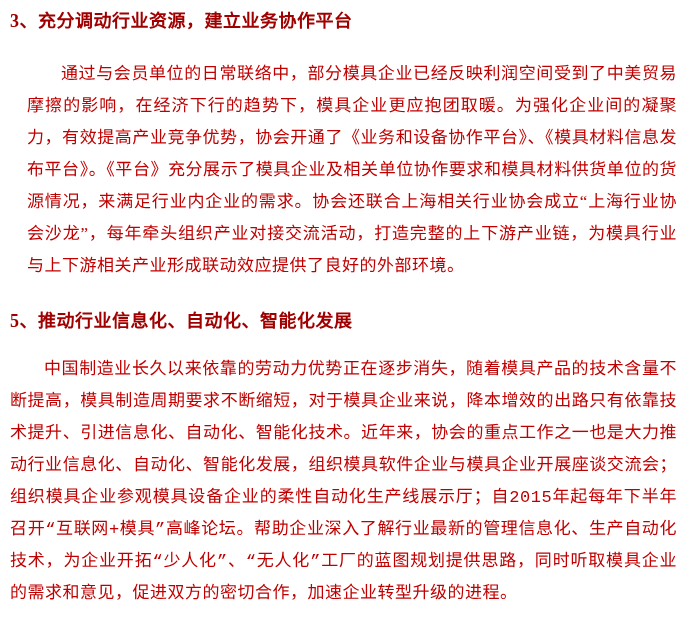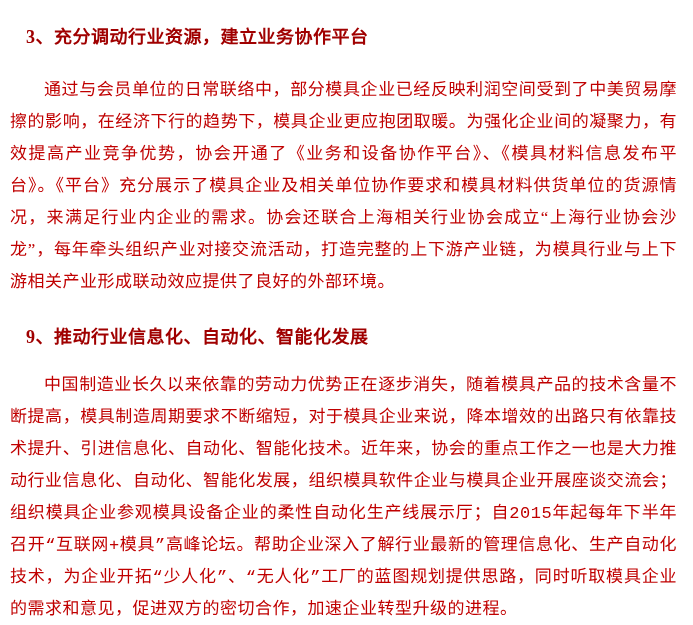--- a/index.html
+++ b/index.html
@@ -14,21 +14,21 @@
     font-family: "Liberation Serif", "DejaVu Serif", serif;
   }
   .page {
     box-sizing: border-box;
     width: 693px;
     height: 625px;
     background: var(--page-bg, #ffffff);
     padding: 8px 16px 0 10px;
   }
   .section-heading {
-    margin: 16px;
+    margin: 0;
     font-size: 18px;
     line-height: 26px;
     font-weight: bold;
     color: var(--heading-color, #a00000);
     letter-spacing: 0.5px;
     text-align: left;
   }
   .section-heading.second {
     margin-top: 26px;
   }
@@ -38,32 +38,33 @@
     line-height: 32px;
     color: var(--body-color, #c00000);
     text-align: justify;
     text-justify: inter-ideograph;
     text-indent: 2em;
     letter-spacing: 0.5px;
     word-break: break-all;
   }
   .body-paragraph.first {
     margin-top: 24px;
+    margin-left: 17px;
   }
   .body-paragraph.second {
     margin-top: 20px;
     font-family: Liberation Mono, monospace;
   }
 </style>
 </head>
 <body>
 
 <div class="page">
 
   <h2 class="section-heading first">3、充分调动行业资源，建立业务协作平台</h2>
 
   <p class="body-paragraph first">通过与会员单位的日常联络中，部分模具企业已经反映利润空间受到了中美贸易摩擦的影响，在经济下行的趋势下，模具企业更应抱团取暖。为强化企业间的凝聚力，有效提高产业竞争优势，协会开通了《业务和设备协作平台》、《模具材料信息发布平台》。《平台》充分展示了模具企业及相关单位协作要求和模具材料供货单位的货源情况，来满足行业内企业的需求。协会还联合上海相关行业协会成立“上海行业协会沙龙”，每年牵头组织产业对接交流活动，打造完整的上下游产业链，为模具行业与上下游相关产业形成联动效应提供了良好的外部环境。</p>
 
-  <h2 class="section-heading second">9、推动行业信息化、自动化、智能化发展</h2>
+  <h2 class="section-heading second">5、推动行业信息化、自动化、智能化发展</h2>
 
   <p class="body-paragraph second">中国制造业长久以来依靠的劳动力优势正在逐步消失，随着模具产品的技术含量不断提高，模具制造周期要求不断缩短，对于模具企业来说，降本增效的出路只有依靠技术提升、引进信息化、自动化、智能化技术。近年来，协会的重点工作之一也是大力推动行业信息化、自动化、智能化发展，组织模具软件企业与模具企业开展座谈交流会；组织模具企业参观模具设备企业的柔性自动化生产线展示厅；自2015年起每年下半年召开“互联网+模具”高峰论坛。帮助企业深入了解行业最新的管理信息化、生产自动化技术，为企业开拓“少人化”、“无人化”工厂的蓝图规划提供思路，同时听取模具企业的需求和意见，促进双方的密切合作，加速企业转型升级的进程。</p>
 
 </div>
 
 </body></html>

